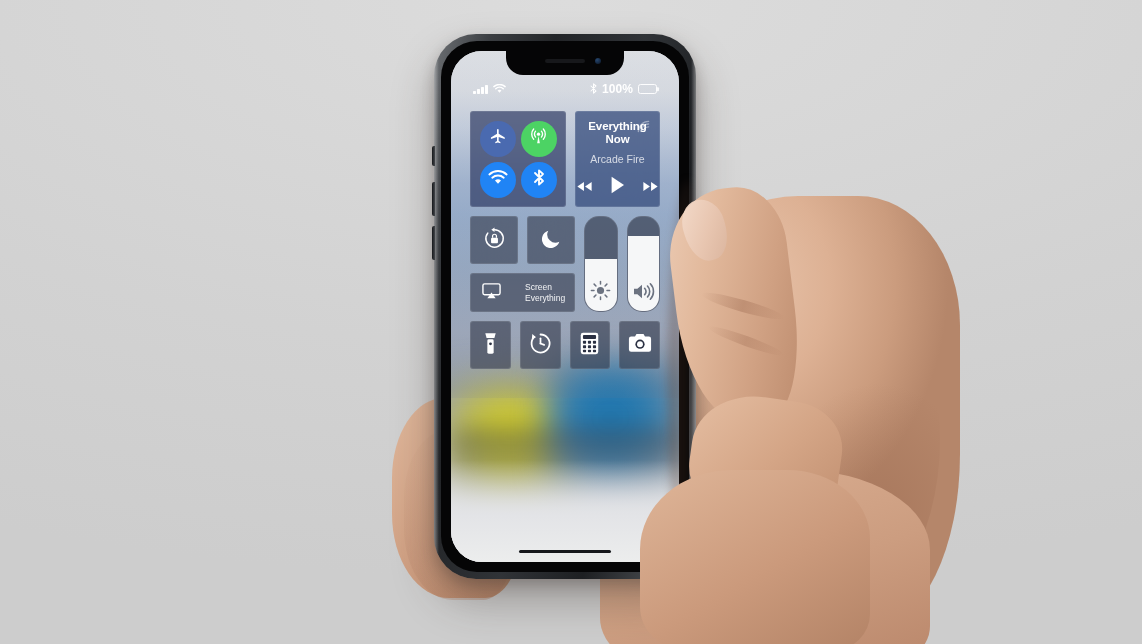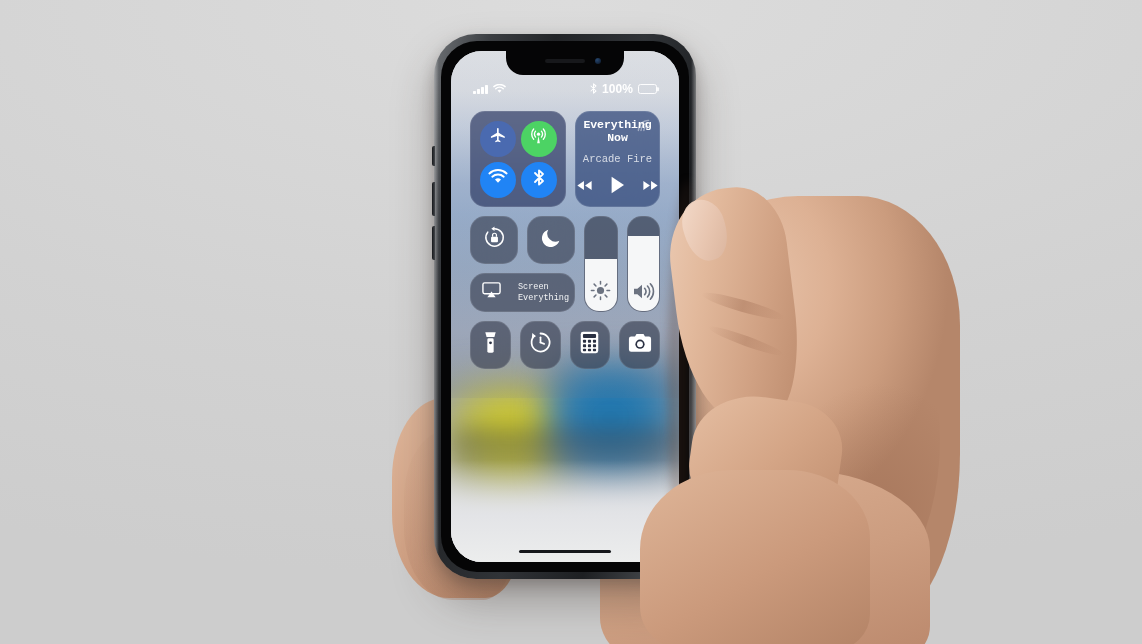--- a/index.html
+++ b/index.html
@@ -197,25 +197,24 @@
 
   
   #cc {
     position:absolute; left:0; top:60px; width:100%;
     padding:0 19px; z-index:7;
   }
   .ccrow { display:flex; gap:9px; margin-bottom:9px; }
 
   .module {
     background:rgba(42,48,66,.56);
-    border-radius:15px;
+    border-radius:3px;
     backdrop-filter:blur(14px);
     -webkit-backdrop-filter:blur(14px);
     border:.5px solid rgba(255,255,255,.10);
-    font-family:Liberation Mono, monospace;
   }
 
   
   #connectivity {
     width:105px; height:96px;
     display:grid;
     grid-template-columns:1fr 1fr;
     place-items:center;
     background:rgba(38,50,92,.66);
     padding:6px;
@@ -259,21 +258,21 @@
   
   .smallmod {
     width:48px; height:48px;
     display:flex; align-items:center; justify-content:center;
     color:#fff;
   }
   #midLeft { display:flex; flex-direction:column; gap:9px; width:105px; }
   #midTopPair { display:flex; gap:9px; }
   #mirroring {
     width:105px; height:39px;
-    display:flex; align-items:center; gap:17px;
+    display:flex; align-items:center; gap:24px;
     padding-left:11px; color:#fff;
   }
   #mirrorLabel {
     font-size:8.5px; font-weight:400; line-height:1.18;
     color:rgba(255,255,255,.93);
   }
 
   .slider {
     width:48px; height:96px;
     border-radius:15px;

